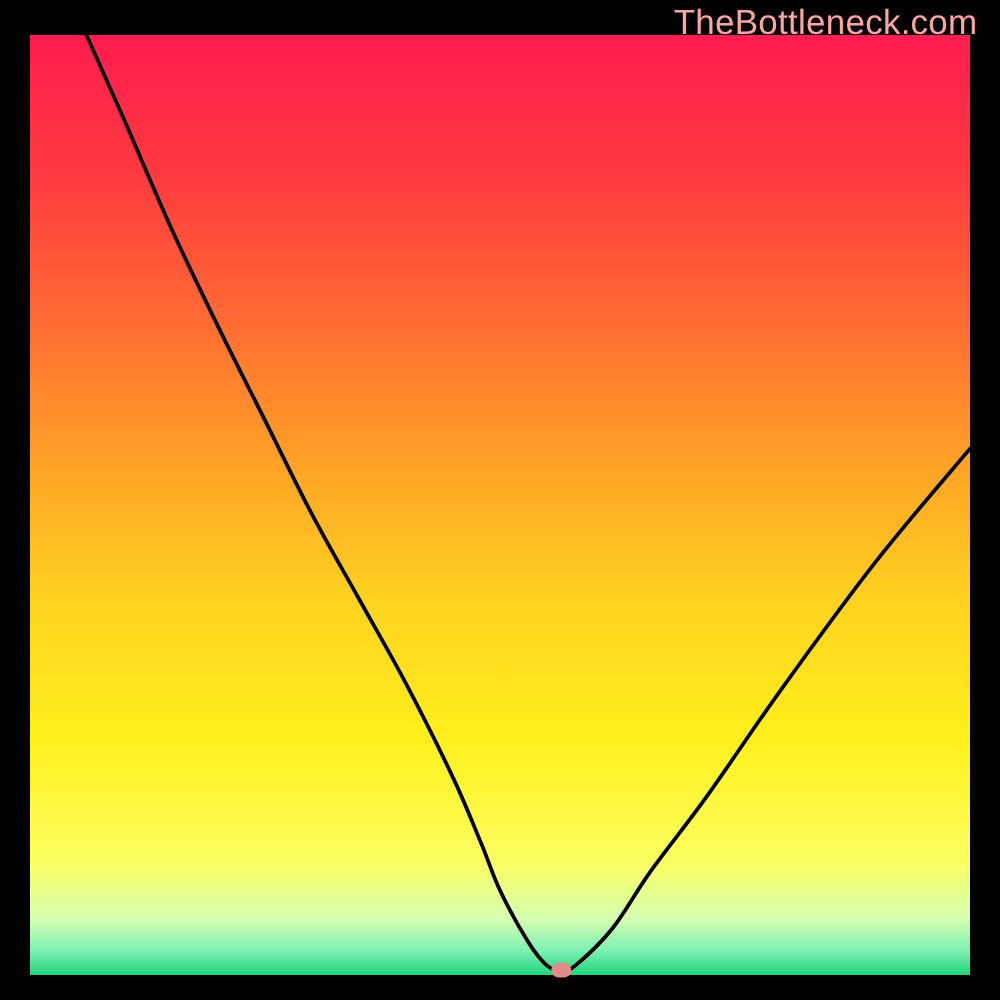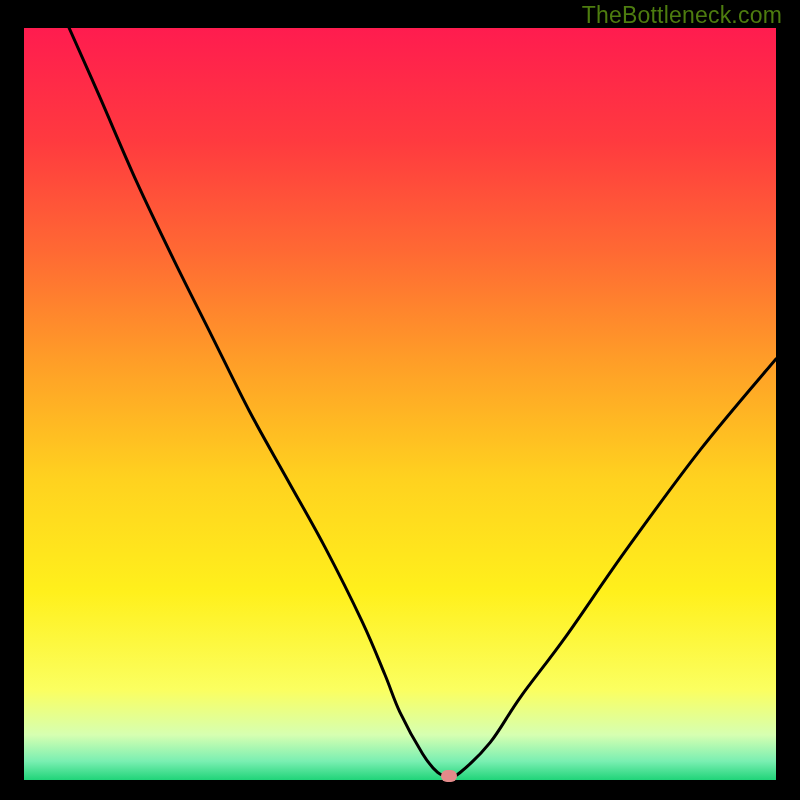--- a/index.html
+++ b/index.html
@@ -16,22 +16,22 @@
     left: 0;
     top: 0;
     width: 800px;
     height: 800px;
     background: #000;
   }
   .watermark {
     position: absolute;
     top: 2px;
     right: 18px;
-    color: #4d7c0f;
-    font-size: 23px;
+    color: #fca5a5;
+    font-size: 28px;
     font-weight: 500;
     letter-spacing: 0.2px;
     user-select: none;
   }
   .plot {
     position: absolute;
     left: 24px;
     top: 28px;
     width: 752px;
     height: 752px;

